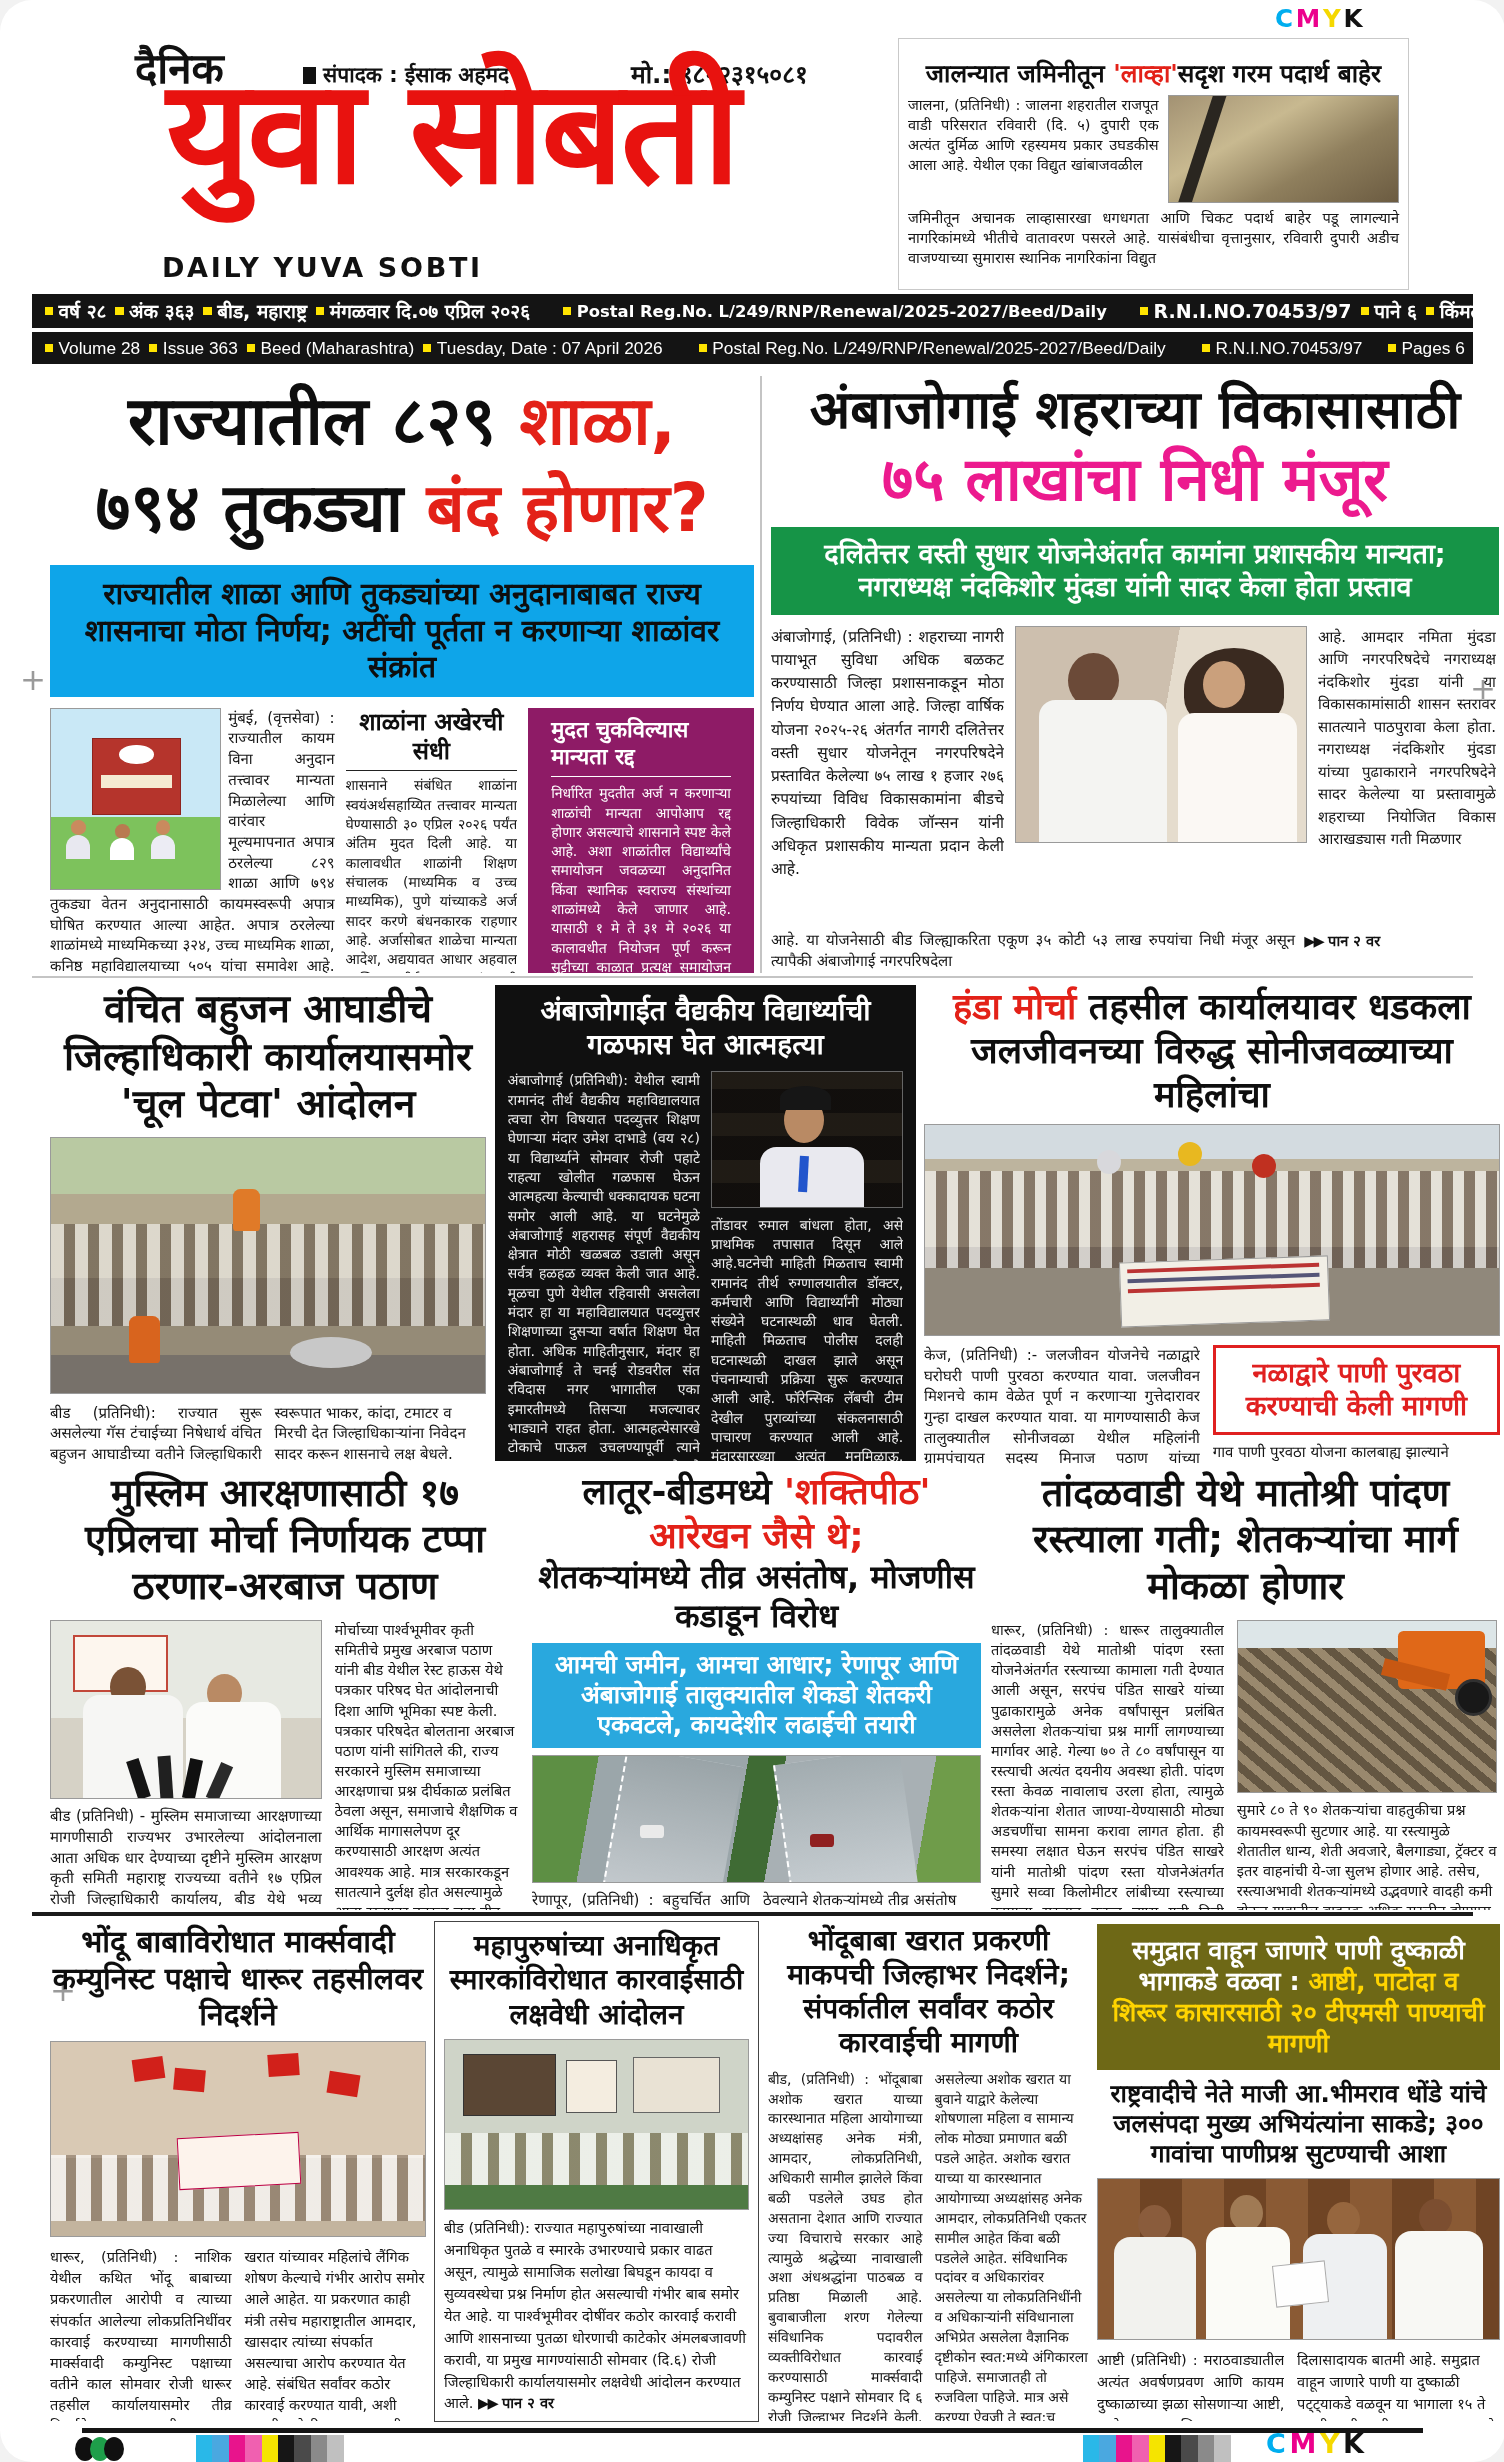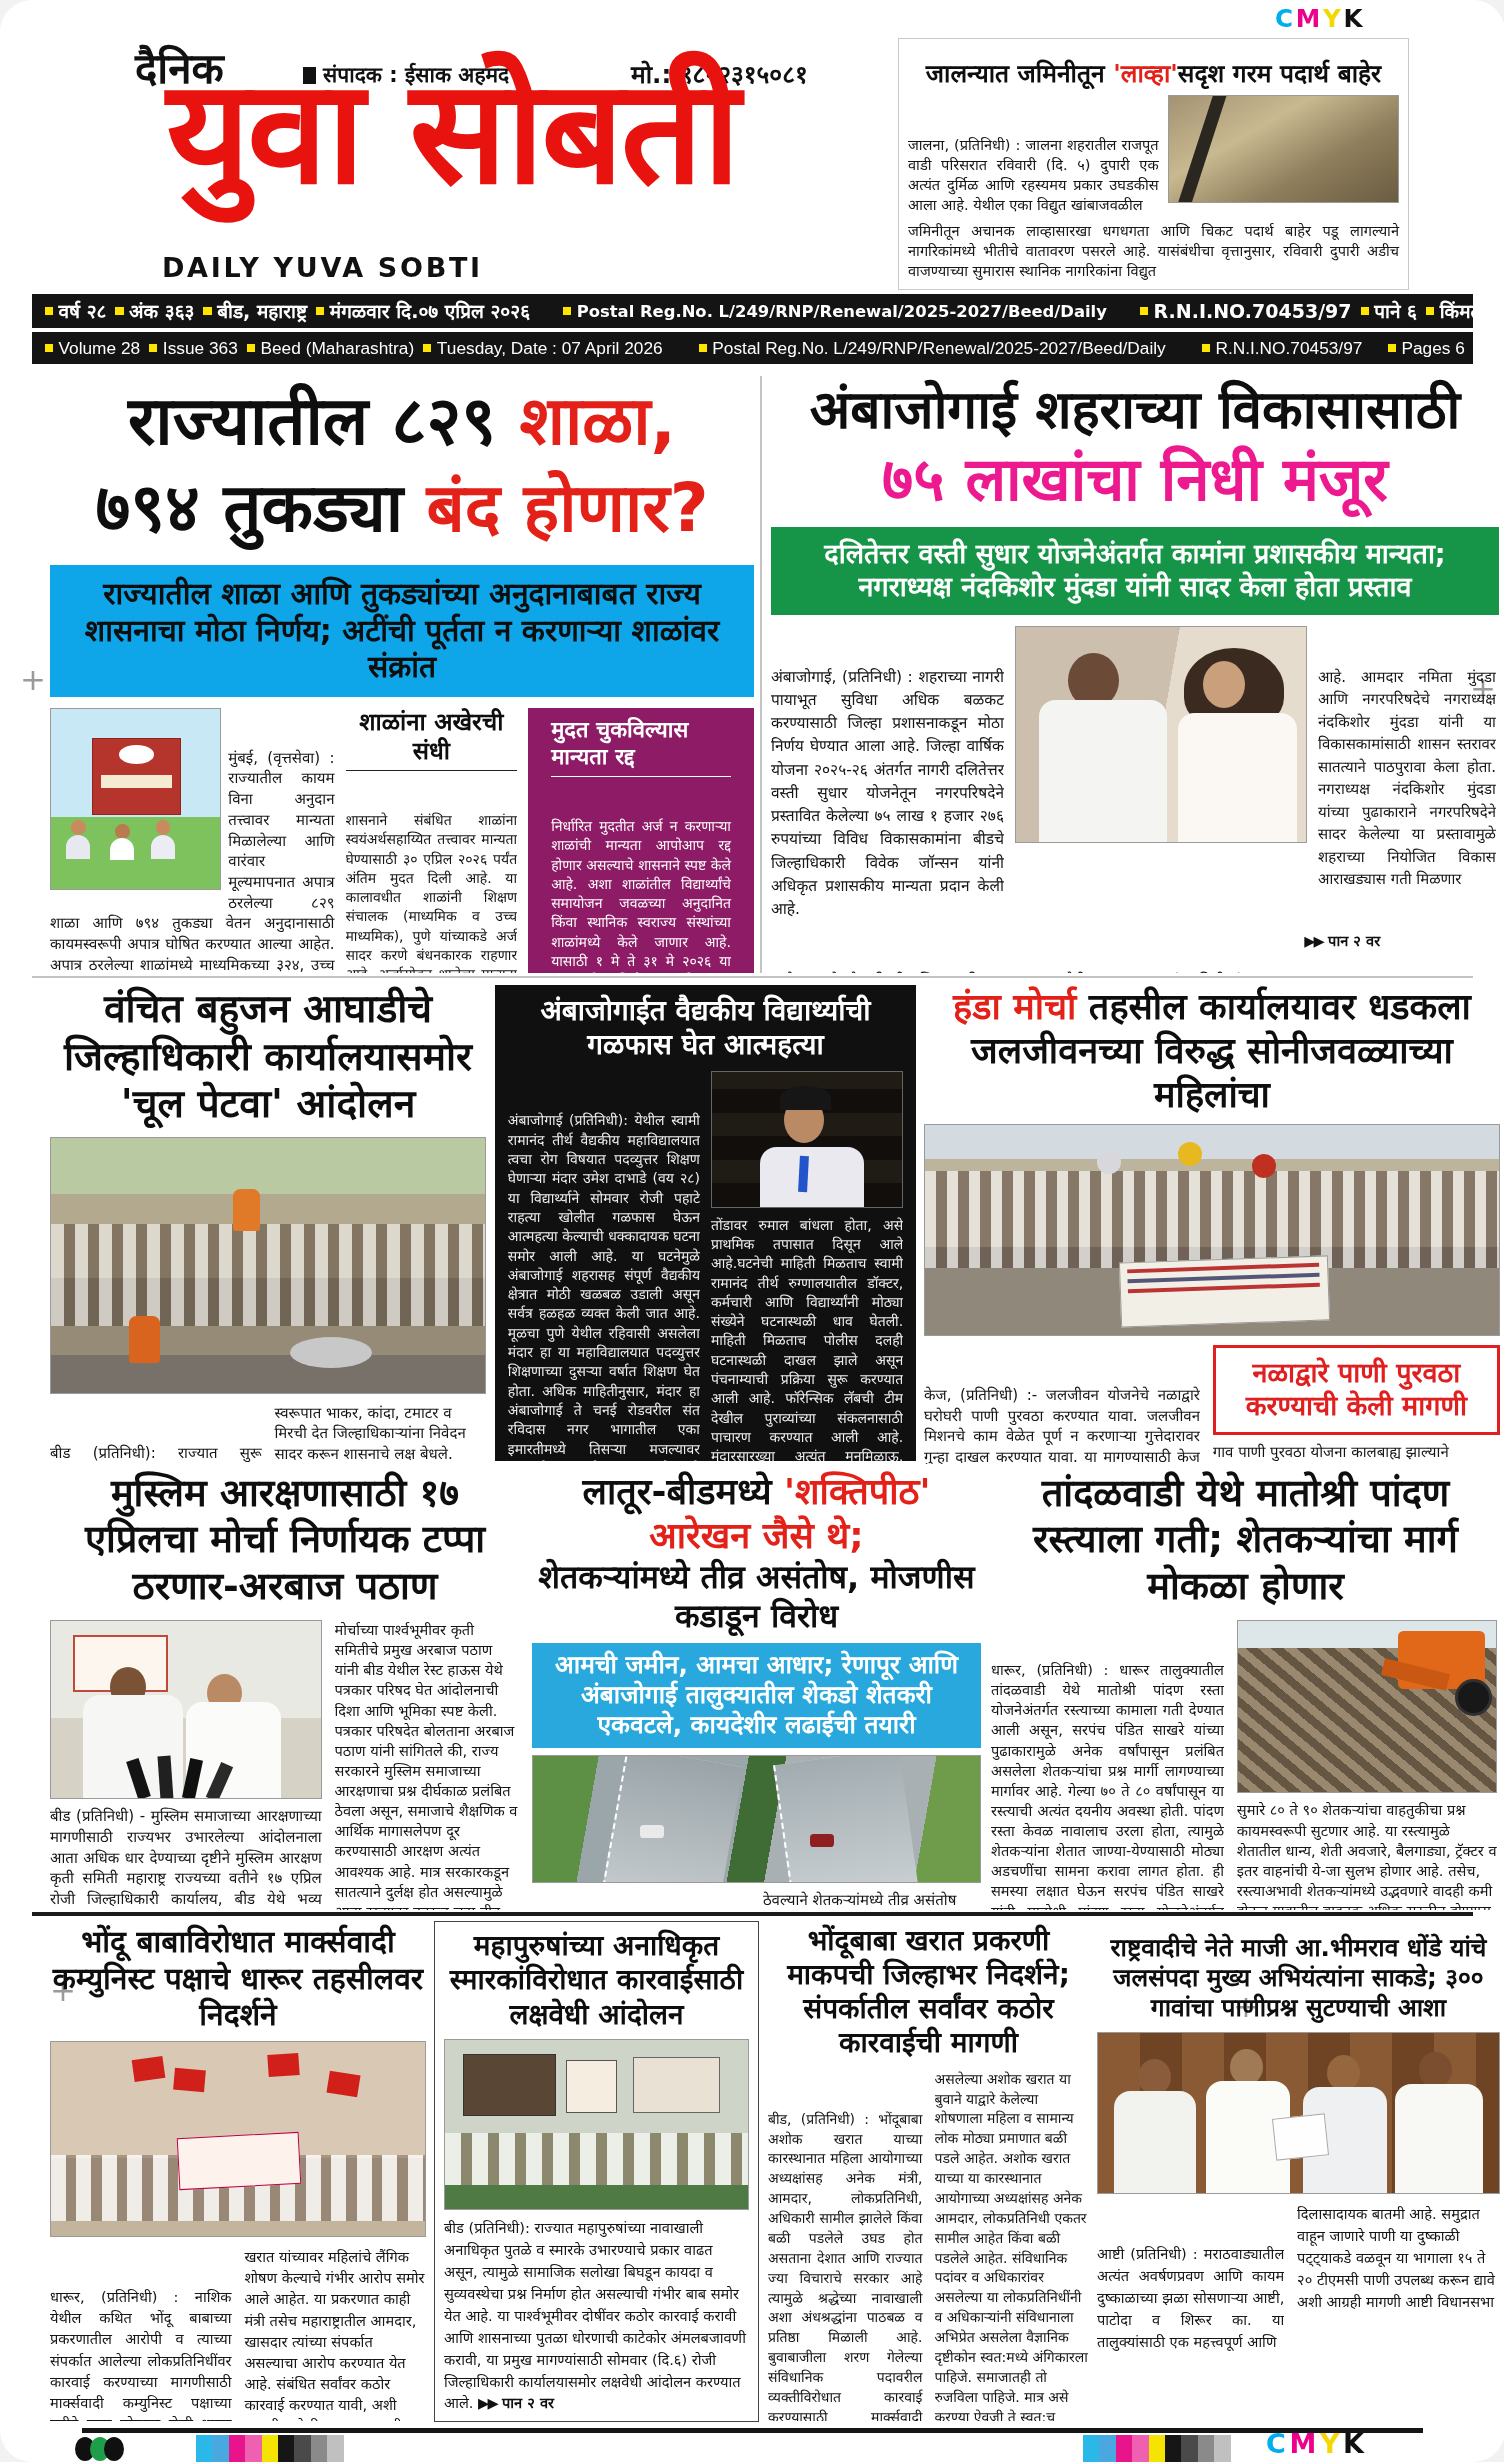--- a/index.html
+++ b/index.html
@@ -1,19 +1,19 @@
 <!DOCTYPE html>
 <html style="font-size:14.6px"><head>
 <meta charset="utf-8">
 <style>
   html,body{margin:0;padding:0;background:#f2f2f2;}
   #page{position:relative;width:1505px;height:2462px;background:#ffffff;overflow:hidden;
         font-family:"DejaVu Sans","Liberation Sans",sans-serif;color:#111;border-radius:32px;}
   .abs{position:absolute;}
-  .bt{font-size:15px;line-height:1.38;text-align:justify;color:#151515;margin-top:40px;}
+  .bt{font-size:15px;line-height:1.38;text-align:justify;color:#151515;}
   .hl{font-weight:bold;color:#0e0e0e;text-align:center;line-height:1.22;}
   .redtxt{color:#e32118;}
   .pinktxt{color:#ec1a8e;}
   .cont{font-weight:bold;white-space:nowrap;}
   .cont .arr{color:#111;letter-spacing:-1.8px;}
   .photo{position:relative;overflow:hidden;border:0.9px solid #9a9a9a;box-sizing:border-box;}
   .col{overflow:hidden;}
   
   .infobar{background:#141414;color:#fff;display:flex;align-items:center;gap:9px;
            padding:0 12.8px;box-sizing:border-box;white-space:nowrap;overflow:hidden;}
@@ -378,20 +378,23 @@
     <div style="display:flex;gap:12px;margin-top:9px;">
       <div class="col bt" style="width:50%;font-size:14px;line-height:1.42;">बीड, (प्रतिनिधी) : भोंदूबाबा अशोक खरात याच्या कारस्थानात महिला आयोगाच्या अध्यक्षांसह अनेक मंत्री, आमदार, लोकप्रतिनिधी, अधिकारी सामील झालेले किंवा बळी पडलेले उघड होत असताना देशात आणि राज्यात ज्या विचाराचे सरकार आहे त्यामुळे श्रद्धेच्या नावाखाली अशा अंधश्रद्धांना पाठबळ व प्रतिष्ठा मिळाली आहे. बुवाबाजीला शरण गेलेल्या संविधानिक पदावरील व्यक्तीविरोधात कारवाई करण्यासाठी मार्क्सवादी कम्युनिस्ट पक्षाने सोमवार दि ६ रोजी जिल्हाभर निदर्शने केली. राज्यात सध्या तंत्र-मंत्र, अंगारे-धुपारे करून अडचणीत सापडलेल्यांचे व महिलांचे शोषण करण्याचे प्रकार मोठ्या प्रमाणात वाढले आहेत. नाशिक जिल्ह्यातील सिन्नर तालुक्यात</div>
       <div class="col" style="width:50%;">
         <span class="bt" style="font-size:14px;line-height:1.42;">असलेल्या अशोक खरात या बुवाने याद्वारे केलेल्या शोषणाला महिला व सामान्य लोक मोठ्या प्रमाणात बळी पडले आहेत. अशोक खरात याच्या या कारस्थानात आयोगाच्या अध्यक्षांसह अनेक आमदार, लोकप्रतिनिधी एकतर सामील आहेत किंवा बळी पडलेले आहेत. संविधानिक पदांवर व अधिकारांवर असलेल्या या लोकप्रतिनिधींनी व अधिकाऱ्यांनी संविधानाला अभिप्रेत असलेला वैज्ञानिक दृष्टीकोन स्वत:मध्ये अंगिकारला पाहिजे. समाजातही तो रुजविला पाहिजे. मात्र असे करण्या ऐवजी ते स्वत:च अंधश्रद्धांचे एकतर समर्थक बनत असल्याने मार्क्सवादी कम्युनिस्ट पक्ष बीड शाखेने भोंदू बाबा अशोक</span>
         
       </div>
     </div>
   </div>
 
   <div class="abs" style="left:1097px;top:1924px;width:403px;height:497px;overflow:hidden;">
+    <div class="olivebox hl" style="padding:11px 12.8px;font-size:25.5px;text-align:center;">
+      <span style="color:#fff;">समुद्रात वाहून जाणारे पाणी दुष्काळी भागाकडे वळवा : </span><span style="color:#ffd400;">आष्टी, पाटोदा व शिरूर कासारसाठी २० टीएमसी पाण्याची मागणी</span>
+    </div>
     <div class="hl" style="font-size:24.6px;margin-top:9px;">राष्ट्रवादीचे नेते माजी आ.भीमराव धोंडे यांचे जलसंपदा मुख्य अभियंत्यांना साकडे; ३०० गावांचा पाणीप्रश्न सुटण्याची आशा</div>
     <div class="photo" style="width:100%;height:162px;margin-top:9px;background:repeating-linear-gradient(90deg,#8a5a34 0 42px,#6f4424 42px 84px);">
       <div class="fh" style="left:10%;top:16%;width:33px;height:36px;background:#8a5c3c;"></div>
       <div class="fb" style="left:4%;top:36%;width:82px;height:70%;background:#f2f2ee;"></div>
       <div class="fh" style="left:33%;top:10%;width:33px;height:36px;background:#a07a54;"></div>
       <div class="fb" style="left:27%;top:30%;width:84px;height:76%;background:#fbfbf7;"></div>
       <div class="fh" style="left:57%;top:14%;width:33px;height:36px;background:#96663e;"></div>
       <div class="fb" style="left:51%;top:34%;width:84px;height:72%;background:#eef0f2;"></div>
       <div class="fh" style="left:80%;top:12%;width:33px;height:36px;background:#7c4e30;"></div>
       <div class="fb" style="left:74%;top:32%;width:88px;height:74%;background:#f8f8f4;"></div>

